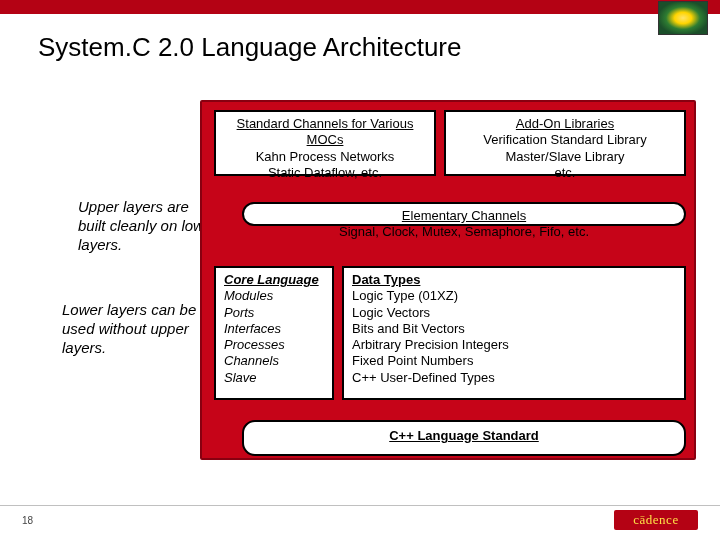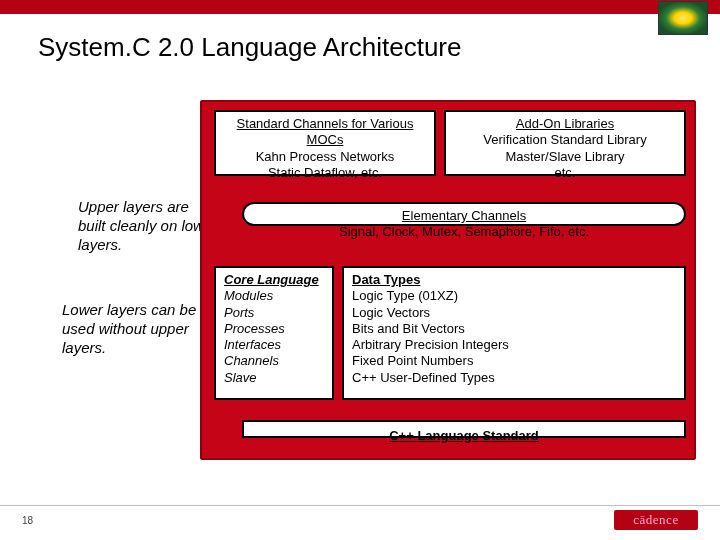--- a/index.html
+++ b/index.html
@@ -55,21 +55,21 @@
   
   .b-std { top: 8px; left: 12px; width: 222px; height: 66px; }
   .b-add { top: 8px; left: 242px; width: 242px; height: 66px; }
   
   .b-elem { top: 100px; left: 40px; width: 444px; height: 24px; border-radius: 15px; }
   
   .b-core { top: 164px; left: 12px; width: 120px; height: 134px; font-size: 13px; font-style: italic; }
   
   .b-dt { top: 164px; left: 140px; width: 344px; height: 134px; font-size: 13px; }
   
-  .b-cpp { top: 318px; left: 40px; width: 444px; height: 18px; font-weight: bold; padding-top: 6px; }
+  .b-cpp { top: 318px; left: 40px; width: 444px; height: 36px; font-weight: bold; padding-top: 6px; border-radius: 13px; }
   
   .note {
     position: absolute;
     font-style: italic;
     font-size: 15px;
     color: #000;
     line-height: 1.25;
   }
   .note-upper { top: 198px; left: 78px; width: 140px; }
   .note-lower { top: 268px; left: 62px; width: 140px; margin-top: 33px; }
@@ -84,21 +84,21 @@
   .cadence {
     position: absolute;
     bottom: 10px;
     right: 22px;
     width: 84px;
     height: 20px;
     background: #b40214;
     border-radius: 2px;
   }
   .cadence span {
-    color: #f9a8d4;
+    color: #fde047;
     font-family: Georgia, serif;
     font-size: 13px;
     letter-spacing: 0.5px;
     display: block;
     text-align: center;
     line-height: 20px;
   }
   .footrule {
     position: absolute;
     bottom: 34px;
@@ -136,22 +136,22 @@
 
   <div class="box b-elem center">
     <div class="u">Elementary Channels</div>
     <div>Signal, Clock, Mutex, Semaphore, Fifo, etc.</div>
   </div>
 
   <div class="box b-core">
     <div style="font-weight:bold"><span class="u">Core Language</span></div>
     <div>Modules</div>
     <div>Ports</div>
+    <div>Interfaces</div>
     <div>Processes</div>
-    <div>Interfaces</div>
     <div>Channels</div>
     <div>Slave</div>
   </div>
 
   <div class="box b-dt">
     <div style="font-weight:bold"><span class="u">Data Types</span></div>
     <div>Logic Type (01XZ)</div>
     <div>Logic Vectors</div>
     <div>Bits and Bit Vectors</div>
     <div>Arbitrary Precision Integers</div>

